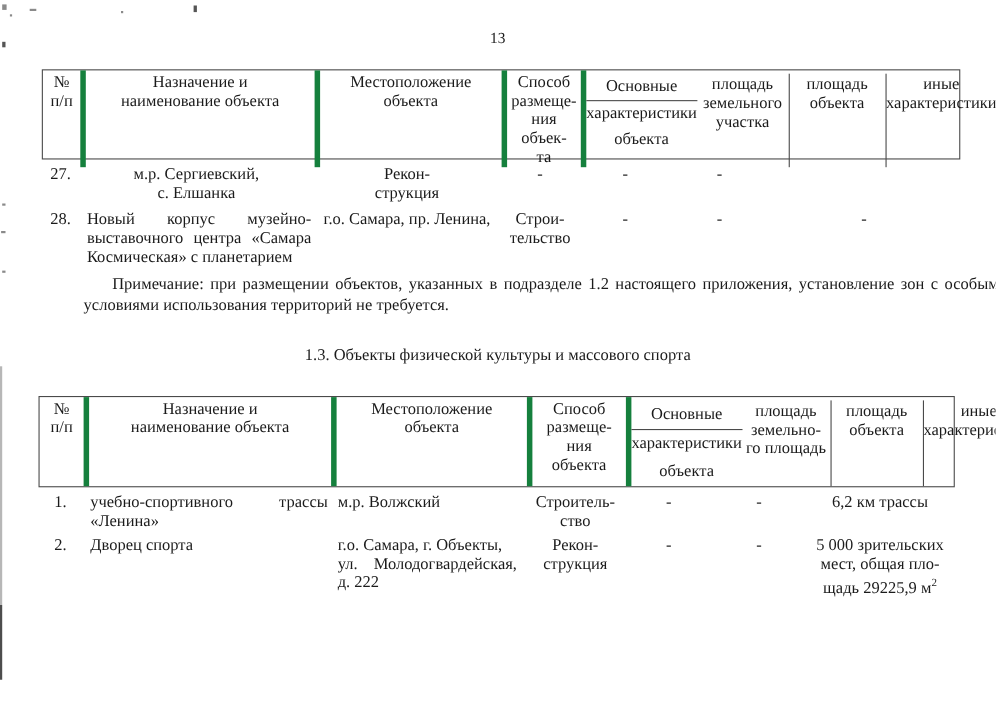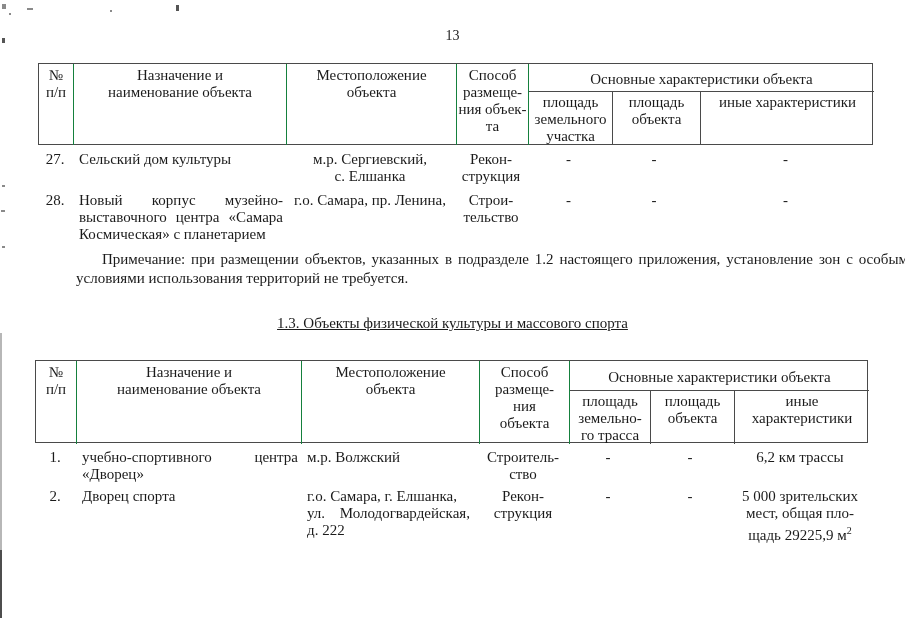--- a/index.html
+++ b/index.html
@@ -7,23 +7,23 @@
     position:relative; width:905px; height:618px; background:#ffffff;
     font-family:"Liberation Serif", serif; color:#1b1b1b; overflow:hidden;
     font-size:15px;
   }
 
   
   .page-number { position:absolute; top:28px; left:0; width:905px; text-align:center; font-size:14px; }
 
   
   .t-header { position:absolute; display:grid; border:1px solid #4a4a4a; box-sizing:border-box; }
-  .t-header .hcell { border-left:1px solid #15803d; text-align:center; padding-top:3px; line-height:17px; box-sizing:border-box; }
+  .t-header .hcell { border-left:5px solid #15803d; text-align:center; padding-top:3px; line-height:17px; box-sizing:border-box; }
   .t-header .hcell:first-child { border-left:none; }
-  .hgroup { display:flex; flex-direction:column; }
+  .hgroup { display:flex; }
   .hgroup-title { border-bottom:1px solid #4a4a4a; text-align:center; box-sizing:border-box; }
   .t1-group-title { line-height:24px; height:25px; }
   .t2-group-title { line-height:26px; height:27px; }
   .hsub { display:grid; flex:1; }
   .hsub > div { border-left:1px solid #4a4a4a; text-align:center; padding-top:2px; line-height:17px; box-sizing:border-box; }
   .hsub > div:first-child { border-left:none; }
 
   
   .t-body { position:absolute; }
   .t-row { display:grid; margin-bottom:7px; }
@@ -36,21 +36,21 @@
   .loc-c { text-align:center; padding:0 3px; }
   .loc-l { padding-left:7px; padding-right:8px; }
   .meth { text-align:center; }
   .dash { text-align:center; }
   .oth  { text-align:center; padding:0 2px; }
   .jl   { text-align:justify; text-align-last:justify; }
   sup { font-size:10px; }
 
   
   .note { position:absolute; left:36px; top:250px; width:840px; text-align:justify; text-indent:26px; line-height:19px;margin-left:40px; }
-  .section-heading { position:absolute; left:0; top:315px; width:905px; text-align:center;text-decoration:underline; }
+  .section-heading { position:absolute; left:0; top:315px; width:905px; text-align:center; }
 
   
   .speck { position:absolute; background:#8a8a8a; }
   .edge-strip { position:absolute; left:0; }
 </style>
 </head>
 <body>
 
 <div class="page">
 
@@ -90,23 +90,20 @@
         <div>
           <div>иные характеристики</div>
         </div>
       </div>
     </div>
   </div>
 
   <div class="t-body" style="left:38px; top:151px; width:835px;">
     <div class="t-row t1-cols">
       <div class="cell num">27.</div>
-      <div class="cell name">
-        <div>Сельский дом культуры</div>
-      </div>
       <div class="cell loc-c">
         <div>м.р. Сергиевский,</div>
         <div>с. Елшанка</div>
       </div>
       <div class="cell meth">
         <div>Рекон-</div>
         <div>струкция</div>
       </div>
       <div class="cell dash">-</div>
       <div class="cell dash">-</div>
@@ -154,61 +151,61 @@
       <div>размеще-</div>
       <div>ния</div>
       <div>объекта</div>
     </div>
     <div class="hcell hgroup">
       <div class="hgroup-title t2-group-title">Основные характеристики объекта</div>
       <div class="hsub" style="grid-template-columns:80px 84px 1fr;">
         <div>
           <div>площадь</div>
           <div>земельно-</div>
-          <div>го трасса</div>
+          <div>го площадь</div>
         </div>
         <div>
           <div>площадь</div>
           <div>объекта</div>
         </div>
         <div>
           <div>иные</div>
           <div>характеристики</div>
         </div>
       </div>
     </div>
   </div>
 
   <div class="t-body t2-body" style="left:35px; top:449px; width:833px;">
     <div class="t-row t2-cols">
       <div class="cell num">1.</div>
       <div class="cell name">
-        <div class="jl">учебно-спортивного центра</div>
-        <div>«Дворец»</div>
+        <div class="jl">учебно-спортивного трассы</div>
+        <div>«Ленина»</div>
       </div>
       <div class="cell loc-l">
         <div>м.р. Волжский</div>
       </div>
       <div class="cell meth">
         <div>Строитель-</div>
         <div>ство</div>
       </div>
       <div class="cell dash">-</div>
       <div class="cell dash">-</div>
       <div class="cell oth">
         <div>6,2 км трассы</div>
       </div>
     </div>
     <div class="t-row t2-cols">
       <div class="cell num">2.</div>
       <div class="cell name">
         <div>Дворец спорта</div>
       </div>
       <div class="cell loc-l">
-        <div>г.о. Самара, г. Елшанка,</div>
+        <div>г.о. Самара, г. Объекты,</div>
         <div class="jl">ул. Молодогвардейская,</div>
         <div>д. 222</div>
       </div>
       <div class="cell meth">
         <div>Рекон-</div>
         <div>струкция</div>
       </div>
       <div class="cell dash">-</div>
       <div class="cell dash">-</div>
       <div class="cell oth">

